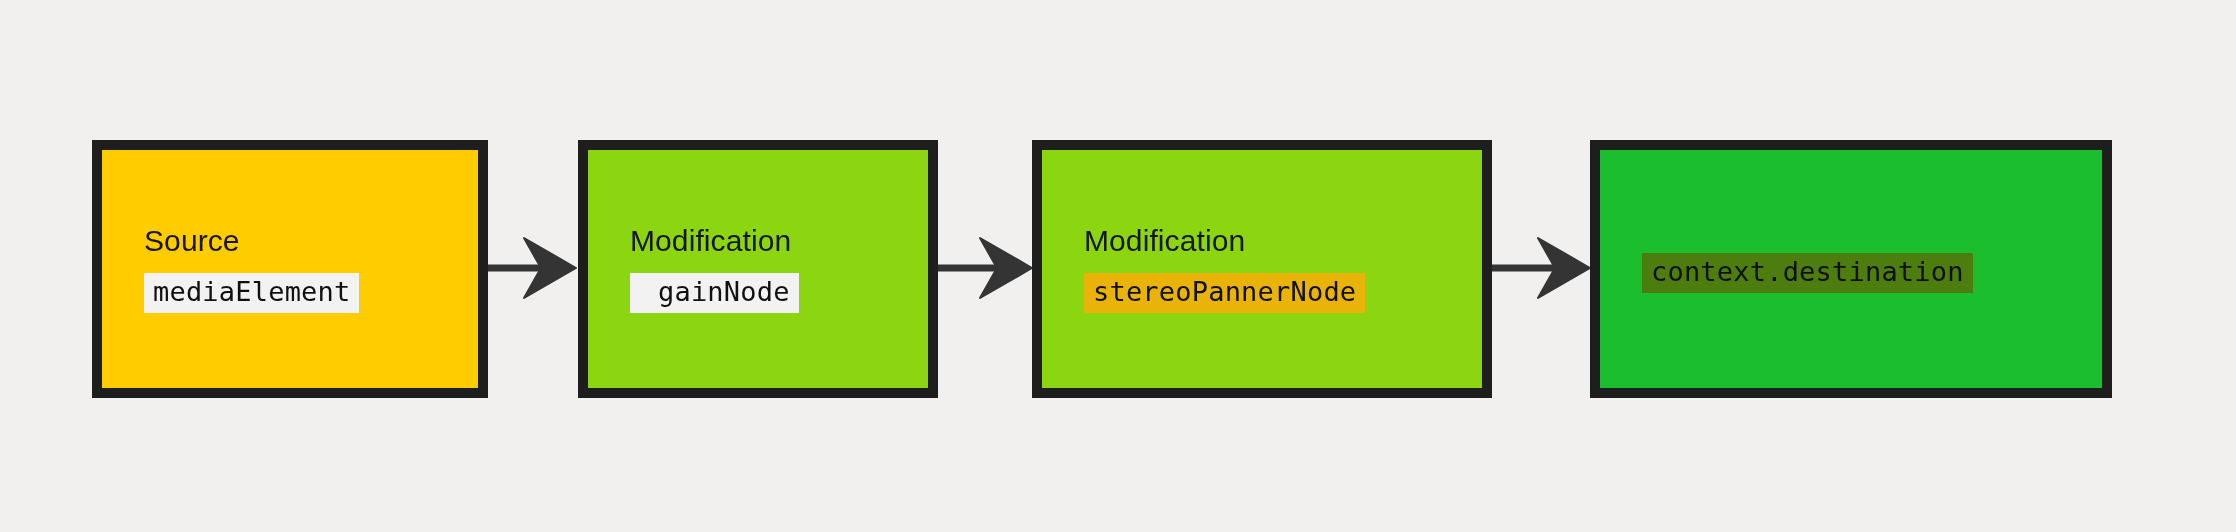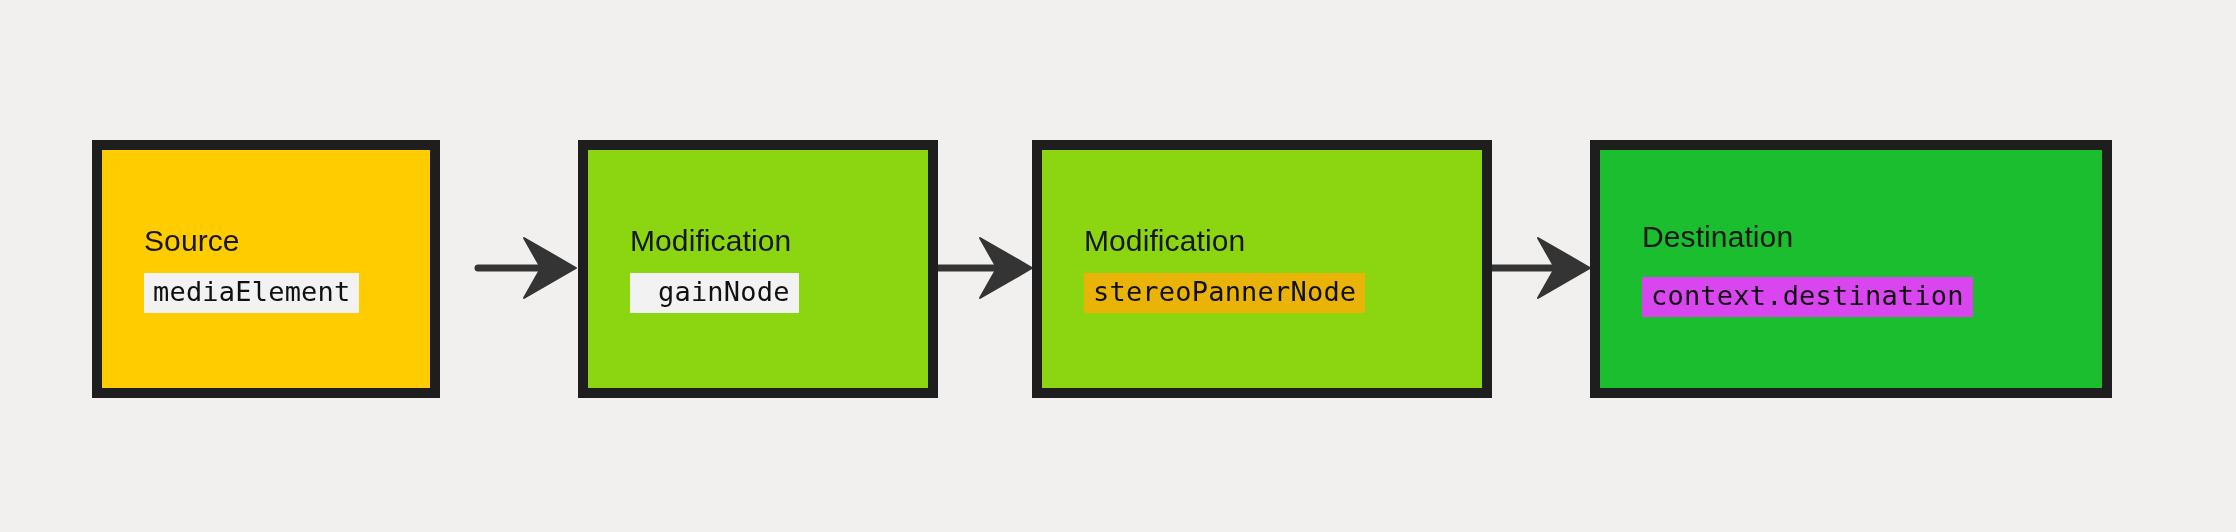--- a/index.html
+++ b/index.html
@@ -93,33 +93,32 @@
     <g>
       <line class="edge-line" x1="938" y1="268" x2="1012" y2="268" style="stroke: rgb(52, 52, 52);"></line>
       <path class="edge-head" d="M 1032 268 L 980 238 L 997 268 L 980 298 Z" style="fill: rgb(52, 52, 52); stroke: rgb(52, 52, 52);"></path>
     </g>
     <g>
       <line class="edge-line" x1="1492" y1="268" x2="1570" y2="268" style="stroke: rgb(52, 52, 52);"></line>
       <path class="edge-head" d="M 1590 268 L 1538 238 L 1555 268 L 1538 298 Z" style="fill: rgb(52, 52, 52); stroke: rgb(52, 52, 52);"></path>
     </g>
   </svg>
 
-  <div class="node" id="node-source" style="left: 92px; top: 140px; width: 348px; height: 258px; background: rgb(255, 204, 0); border-color: rgb(30, 30, 30);">
+  <div class="node" id="node-source" style="left: 92px; top: 140px; width: 396px; height: 258px; background: rgb(255, 204, 0); border-color: rgb(30, 30, 30);">
     <div class="node-title">Source</div>
     <div class="node-code" style="background: rgb(242, 242, 242);">mediaElement</div>
   </div>
 
   <div class="node" id="node-modification-gain" style="left: 578px; top: 140px; width: 360px; height: 258px; background: rgb(140, 214, 17); border-color: rgb(30, 30, 30);">
     <div class="node-title">Modification</div>
     <div class="node-code" style="background: rgb(242, 242, 242); padding-left: 28px;">gainNode</div>
   </div>
 
   <div class="node" id="node-modification-panner" style="left: 1032px; top: 140px; width: 460px; height: 258px; background: rgb(140, 214, 17); border-color: rgb(30, 30, 30);">
     <div class="node-title">Modification</div>
     <div class="node-code" style="background: #eab308;">stereoPannerNode</div>
   </div>
 
   <div class="node" id="node-destination" style="left: 1590px; top: 140px; width: 522px; height: 258px; background: rgb(27, 190, 46); border-color: rgb(30, 30, 30);">
-    <div class="node-title">Destination</div>
-    <div class="node-code" style="background: #d946ef; margin-top: 8px;">context.destination</div>
+    <div class="node-code" style="background: #4d7c0f; margin-top: 8px;">context.destination</div>
   </div>
 
 </div>
 
 </body></html>

